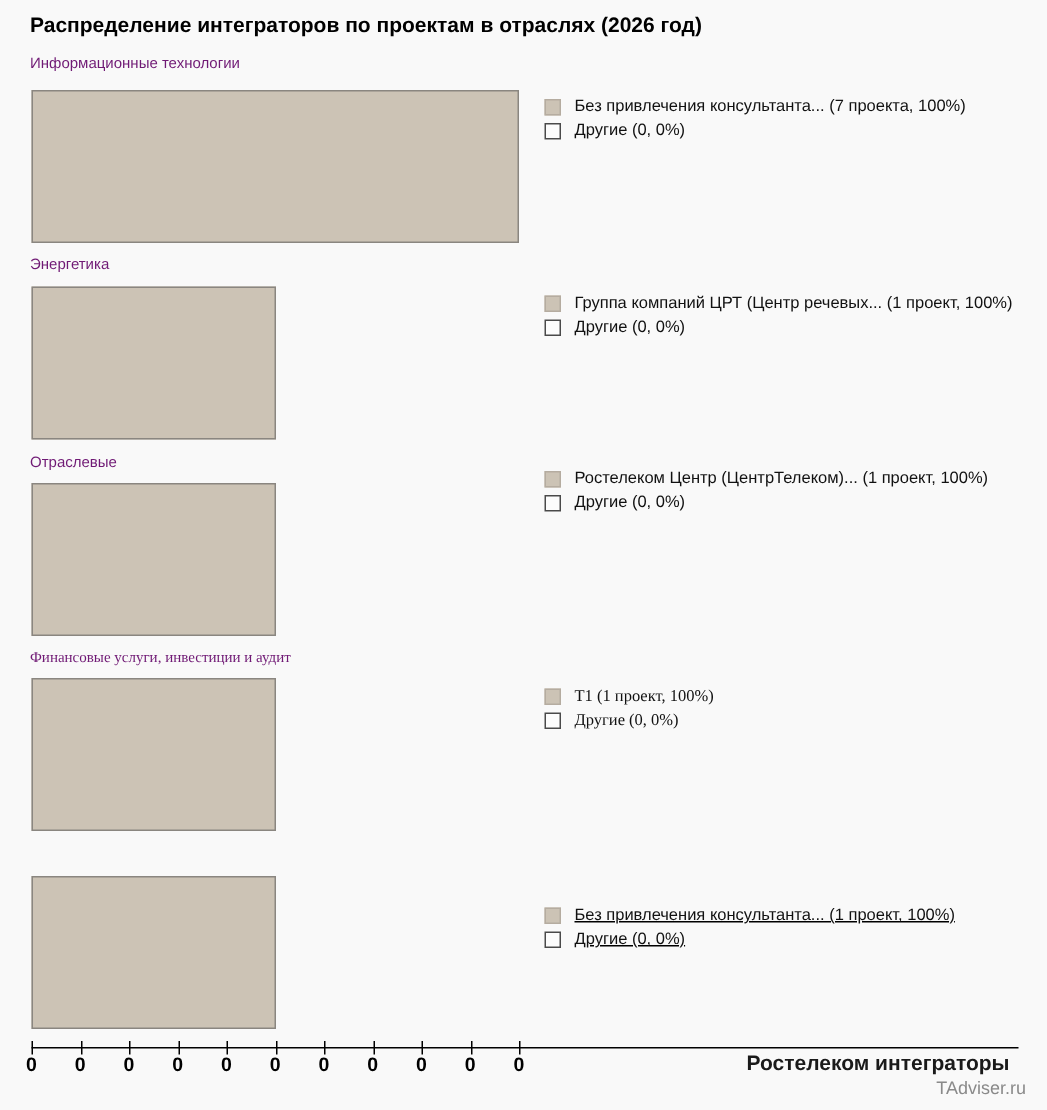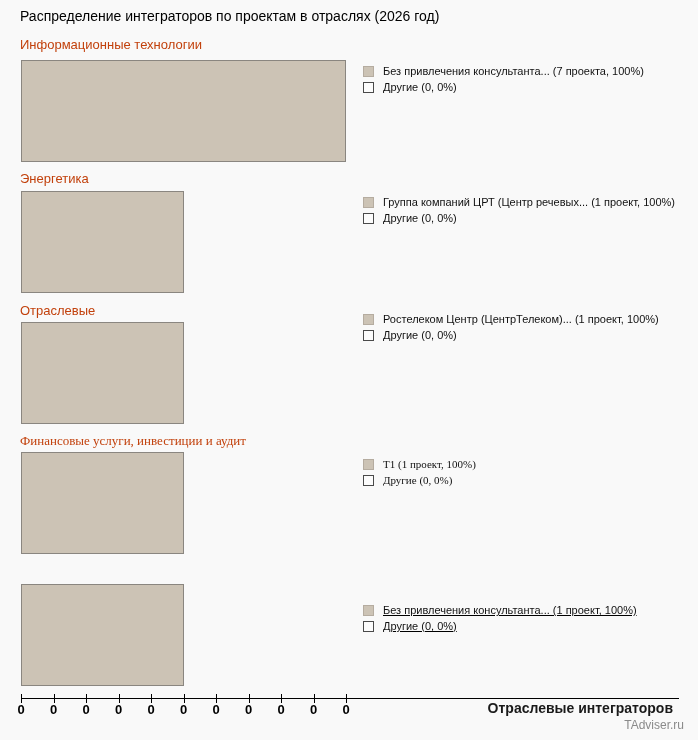--- a/index.html
+++ b/index.html
@@ -11,37 +11,37 @@
     position: relative;
     width: 698px;
     height: 740px;
     overflow: hidden;
   }
   .chart-title {
     position: absolute;
     left: 20px;
     top: 8px;
     font-size: 14px;
-    font-weight: normal;
+    font-weight: bold;
     color: #000;
     white-space: nowrap;
   }
   .section {
     position: absolute;
     left: 0;
     width: 698px;
     height: 130px;
   }
   .industry-label {
     position: absolute;
     left: 20px;
     top: 0;
-    font-size: 13px;
+    font-size: 10px;
     font-weight: normal;
-    color: #c2410c;
+    color: #701a75;
     white-space: nowrap;
   }
   .industry-bar {
     position: absolute;
     left: 21px;
     box-sizing: border-box;
     background: var(--bar-fill, #ccc3b5);
     border: 1px solid var(--bar-border, #8a8680);
   }
   .legend {
@@ -213,15 +213,15 @@
       <div class="x-tick" style="left: 248.5px;"></div>
       <div class="x-tick-label" style="left: 248.5px;">0</div>
       <div class="x-tick" style="left: 281px;"></div>
       <div class="x-tick-label" style="left: 281px;">0</div>
       <div class="x-tick" style="left: 313.5px;"></div>
       <div class="x-tick-label" style="left: 313.5px;">0</div>
       <div class="x-tick" style="left: 346px;"></div>
       <div class="x-tick-label" style="left: 346px;">0</div>
     </div>
 
-  <div class="x-axis-title">Отраслевые интеграторов</div>
+  <div class="x-axis-title">Ростелеком интеграторы</div>
   <div class="watermark">TAdviser.ru</div>
 </div>
 
 </body></html>

